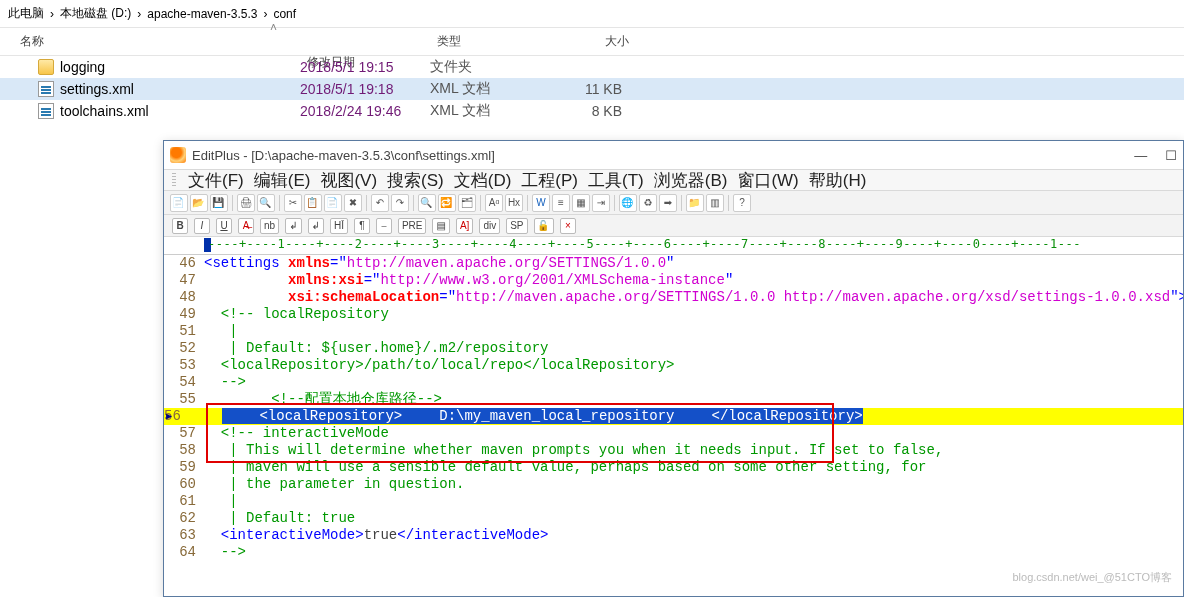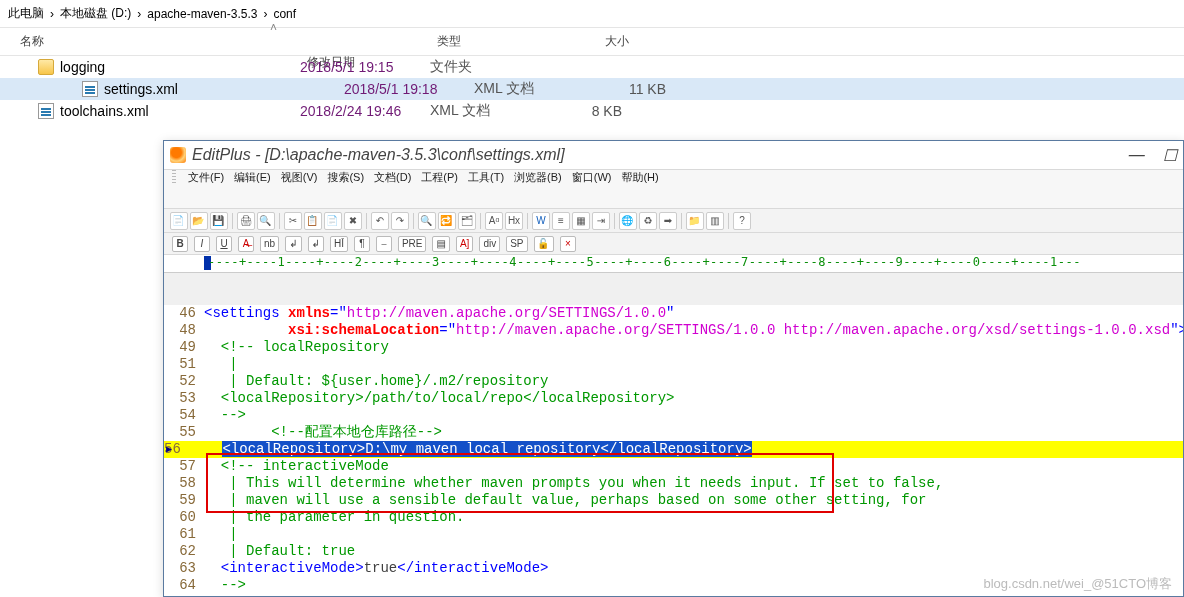--- a/index.html
+++ b/index.html
@@ -10,58 +10,58 @@
 .bc-sep{color:#888;margin:0 6px;}
 
 .exp-header{height:28px;display:flex;align-items:center;border-bottom:1px solid #e5e5e5;font-size:12px;color:#444;}
 .col-name{width:300px;padding-left:20px;}
 .col-date{width:130px;margin-top:42px;}
 .col-type{width:120px;}
 .col-size{width:90px;text-align:right;padding-right:18px;}
 .sort{transform:translateY(-14px) translateX(-30px);color:#888;}
 .exp-row{height:22px;display:flex;align-items:center;font-size:14px;}
 .exp-row .ic{width:16px;height:16px;margin:0 6px 0 38px;display:inline-block;}
-.exp-row.sel{background:#d9e8f7;padding-left:44px;}
+.exp-row.sel{background:#d9e8f7;}
 .ic-folder{background:linear-gradient(#ffe9a6,#f7c64a);border:1px solid #d6a93a;border-radius:2px;}
 .ic-xml{background:#fff;border:1px solid #999;position:relative;}
 .ic-xml::after{content:"";position:absolute;top:4px;left:2px;width:10px;height:2px;background:#2a7ab0;box-shadow:0 3px 0 #2a7ab0,0 6px 0 #2a7ab0;}
 .exp-row .nm{flex:0 0 240px;}
 .exp-row .dt{flex:0 0 130px;color:#701a75;}
 .exp-row .tp{flex:0 0 120px;color:#555;}
 .exp-row .sz{flex:0 0 90px;text-align:right;color:#555;padding-right:18px;}
 
 .ep{position:absolute;left:163px;top:140px;width:1021px;height:457px;border:1px solid #5a7aa0;background:#f0f0f0;display:flex;flex-direction:column;box-shadow:0 2px 10px rgba(0,0,0,.15);}
-.ep-title{height:28px;background:#fff;display:flex;align-items:center;padding:0 6px;font-size:16px;color:#444;font-style:italic;}
+.ep-title{height:28px;background:#fff;display:flex;align-items:center;padding:0 6px;font-size:13px;color:#444;}
 .ep-title .ico{width:16px;height:16px;background:radial-gradient(circle at 40% 35%,#ff7a00 35%,#ffd27a 60%,#ff7a00 100%);border-radius:3px;margin-right:6px;}
 .ep-title .btns{margin-left:auto;display:flex;gap:18px;color:#444;font-family:Arial;}
 .ep-title .btns span{cursor:default;}
-.ep-menu{height:40px;background:#f7f7f7;border-top:1px solid #d9d9d9;border-bottom:1px solid #d9d9d9;display:flex;gap:10px;padding:0 8px;font-size:11px;color:#222;}
+.ep-menu{height:22px;background:#f7f7f7;border-top:1px solid #d9d9d9;border-bottom:1px solid #d9d9d9;display:flex;align-items:center;gap:10px;padding:0 8px;font-size:17px;color:#222;}
 .ep-menu .grip{width:4px;height:14px;background:repeating-linear-gradient(#bbb 0 1px,transparent 1px 3px);margin-right:2px;}
 .ep-tb{height:24px;background:#f3f3f3;border-bottom:1px solid #d9d9d9;display:flex;align-items:center;gap:2px;padding:0 6px;}
 .tb-btn{width:18px;height:18px;border:1px solid transparent;display:flex;align-items:center;justify-content:center;font-size:10px;color:#555;background:#fff;border:1px solid #ccc;border-radius:2px;}
 .tb-sep{width:1px;height:16px;background:#ccc;margin:0 2px;}
 .ep-tb2{height:22px;background:#f3f3f3;border-bottom:1px solid #d9d9d9;display:flex;align-items:center;gap:6px;padding:0 8px;font-size:10px;color:#444;}
 .ep-tb2 .b{border:1px solid #bbb;padding:0 3px;background:#fff;min-width:16px;text-align:center;line-height:14px;border-radius:2px;}
 .ruler{height:18px;background:#fff;border-bottom:1px solid #ccc;font-family:Consolas,monospace;font-size:12px;color:#0a8f0a;letter-spacing:.5px;white-space:pre;overflow:hidden;padding-left:40px;}
 .ruler .caret{display:inline-block;width:7px;height:14px;background:#0030aa;vertical-align:middle;margin-right:-3px;}
-.code{flex:1;background:#fff;font-family:Consolas,"Courier New",monospace;font-size:14px;line-height:17px;overflow:hidden;position:relative;margin-top:32px;}
+.code{flex:1;background:#fff;font-family:Consolas,"Courier New",monospace;font-size:14px;line-height:17px;overflow:hidden;position:relative;}
 .line{display:flex;white-space:pre;}
 .ln{width:40px;text-align:right;color:#886a3a;padding-right:8px;flex:none;user-select:none;}
 .tx{flex:1;}
 .tag{color:#0000ff;}
 .attr{color:#ff0000;font-weight:bold;}
 .str{color:#d000d0;}
 .cmt{color:#009800;}
 .txt{color:#404040;}
 .hl{background:#ffff00;display:block;}
 .selblk{background:#1450c8;color:#fff;}
-.selblk .tag,.selblk .txt{color:#fff;}
+.selblk .tag,.selblk .txt{color:#fff;padding-left:37px;}
 .redbox{position:absolute;border:2px solid #e00000;pointer-events:none;}
 .cur{position:absolute;left:2px;color:#008;font-size:10px;}
-.watermark{position:absolute;right:12px;bottom:4px;color:#bbb;font-size:13px;pointer-events:none;}
+.watermark{position:absolute;right:12px;bottom:12px;color:#bbb;font-size:11px;pointer-events:none;}
 </style>
 </head>
 <body>
 
 <div class="breadcrumb">
   <span>此电脑</span>
     <span class="bc-sep">›</span>
   <span>本地磁盘 (D:)</span>
     <span class="bc-sep">›</span>
   <span>apache-maven-3.5.3</span>
@@ -173,20 +173,21 @@
     <span class="b">▤</span>
     <span class="b" style="color:#c00;">A]</span>
     <span class="b">div</span>
     <span class="b">SP</span>
     <span class="b">🔓</span>
     <span class="b" style="color:#c00;">×</span>
   </div>
   <div class="ruler"><span class="caret"></span><span>----+----1----+----2----+----3----+----4----+----5----+----6----+----7----+----8----+----9----+----0----+----1---</span></div>
   <div class="code">
     <div class="line"><span class="ln">46</span><span class="tx"><span class="tag">&lt;settings </span><span class="attr">xmlns</span><span class="tag">="</span><span class="str">http://maven.apache.org/SETTINGS/1.0.0</span><span class="tag">"</span></span></div>
+    <div class="line"><span class="ln">47</span><span class="tx"><span>          </span><span class="attr">xmlns:xsi</span><span class="tag">="</span><span class="str">http://www.w3.org/2001/XMLSchema-instance</span><span class="tag">"</span></span></div>
     <div class="line"><span class="ln">48</span><span class="tx"><span>          </span><span class="attr">xsi:schemaLocation</span><span class="tag">="</span><span class="str">http://maven.apache.org/SETTINGS/1.0.0 http://maven.apache.org/xsd/settings-1.0.0.xsd</span><span class="tag">"&gt;</span></span></div>
     <div class="line"><span class="ln">49</span><span class="tx cmt">  &lt;!-- localRepository</span></div>
     <div class="line"><span class="ln">51</span><span class="tx cmt">   |</span></div>
     <div class="line"><span class="ln">52</span><span class="tx cmt">   | Default: ${user.home}/.m2/repository</span></div>
     <div class="line"><span class="ln">53</span><span class="tx cmt">  &lt;localRepository&gt;/path/to/local/repo&lt;/localRepository&gt;</span></div>
     <div class="line"><span class="ln">54</span><span class="tx cmt">  --&gt;</span></div>
     <div class="line"><span class="ln">55</span><span class="tx cmt">        &lt;!--配置本地仓库路径--&gt;</span></div>
     <div class="line hl"><span class="cur">▶</span><span class="ln">56</span><span class="tx"><span>    </span><span class="selblk"><span class="tag">&lt;localRepository&gt;</span><span class="txt">D:\my_maven_local_repository</span><span class="tag">&lt;/localRepository&gt;</span></span></span></div>
     <div class="line"><span class="ln">57</span><span class="tx cmt">  &lt;!-- interactiveMode</span></div>
     <div class="line"><span class="ln">58</span><span class="tx cmt">   | This will determine whether maven prompts you when it needs input. If set to false,</span></div>

